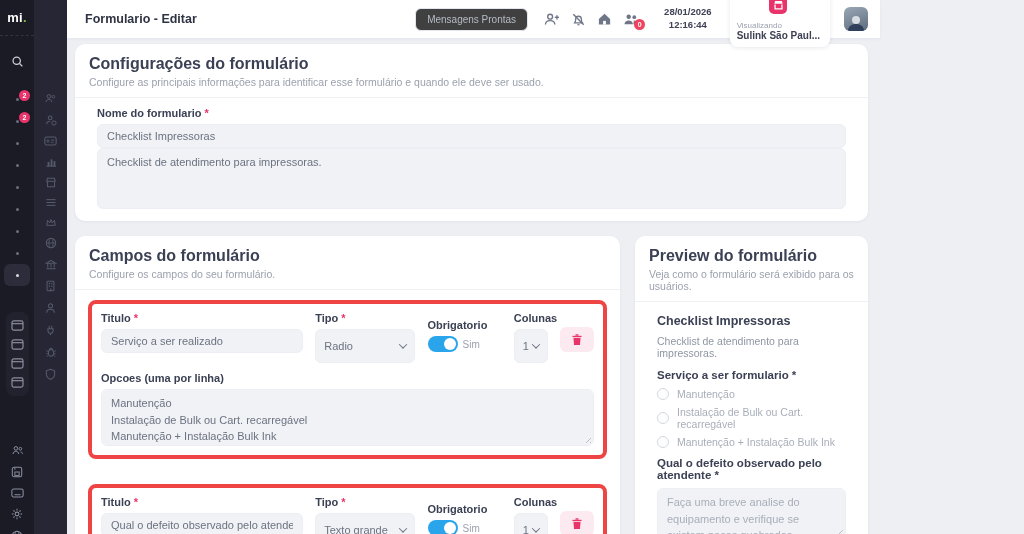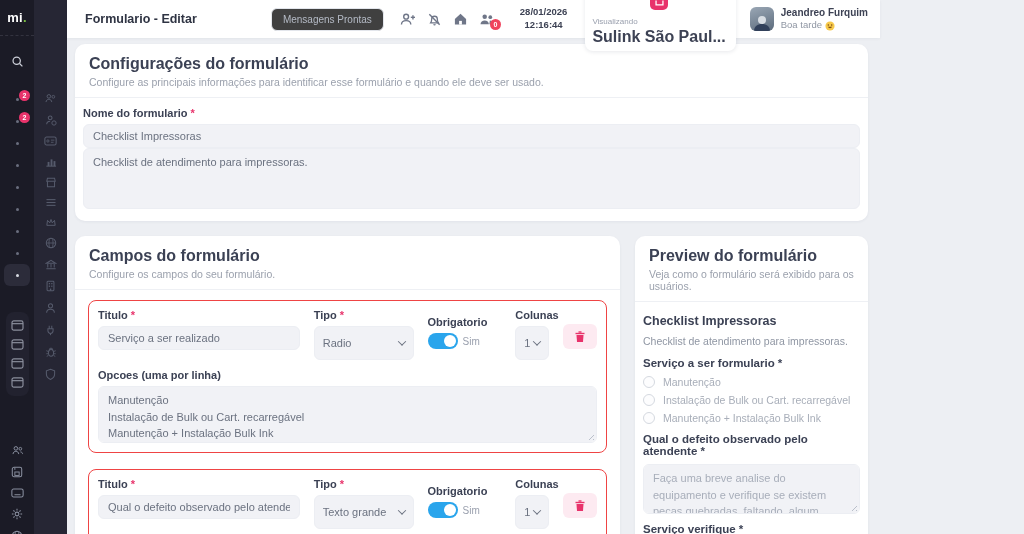--- a/index.html
+++ b/index.html
@@ -28,44 +28,44 @@
   header.topbar { height:38px; background:#fff; box-shadow:0 1px 3px rgba(20,30,60,.05); display:flex; align-items:center; padding:0 12px 0 18px; gap:10px; position:relative; z-index:2; }
   .page-title { font-size:12.5px; font-weight:bold; color:#2f3443; flex:1; }
   .msg-btn { border:1px solid #e3e6ec; background:#404040; color:#b4bac5; font-size:10px; border-radius:6px; padding:5px 11px; white-space:nowrap; }
   .tb-icons { display:flex; align-items:center; gap:11px; margin:0 6px; }
   .tb-ic { position:relative; display:flex; align-items:center; }
   .tb-badge { position:absolute; right:-5px; bottom:-4px; min-width:11px; height:11px; border-radius:6px; background:#f0435d; color:#fff; font-size:7px; font-weight:bold; display:flex; align-items:center; justify-content:center; padding:0 2px; }
   .datetime { text-align:center; font-size:9.5px; font-weight:bold; color:#3d4254; line-height:1.35; margin:0 8px; white-space:nowrap; }
   .view-pill { background:#fff; border-radius:8px; box-shadow:0 1px 4px rgba(20,30,60,.10); display:flex; align-items:center; gap:7px; padding:5px 10px 5px 7px;flex-direction:column; }
   .store-chip { width:18px; height:18px; border-radius:5px; background:#e8336b; display:flex; align-items:center; justify-content:center; }
   .view-lbl { font-size:8px; color:#9aa0ae; line-height:1.2; }
-  .view-val { font-size:16px; font-weight:bold; color:#3d4254; line-height:1.2; white-space:nowrap; }
+  .view-val { font-size:10px; font-weight:bold; color:#3d4254; line-height:1.2; white-space:nowrap; }
   .userbox { display:flex; align-items:center; gap:7px; margin-left:4px; }
   .avatar { width:24px; height:24px; border-radius:6px; background:linear-gradient(160deg,#9aa7b5,#5c6b7c); display:flex; align-items:flex-end; justify-content:center; overflow:hidden; }
   .user-name { font-size:10px; font-weight:bold; color:#3d4254; line-height:1.3; white-space:nowrap; }
   .user-greet { font-size:9.5px; color:#8f96a3; line-height:1.3; display:flex; align-items:center; gap:3px; }
 
   main { flex:1; padding:6px 12px 0 8px; }
   .card { background:#fff; border-radius:10px; box-shadow:0 1px 3px rgba(40,50,80,.06); }
   .card-head { padding:11px 14px 9px; border-bottom:1px solid #eef0f4; }
   .card-title { font-size:16px; font-weight:bold; color:#3b4154; }
   .card-sub { font-size:10.5px; color:#9ba1ad; margin-top:3px; }
-  .card-body { padding:9px 8px 12px; }
+  .card-body { padding:9px 22px 12px; }
   label.f-label { display:block; font-size:11px; font-weight:bold; color:#3b4154; margin:6px 0 5px; }
   .req { color:#e8336b; }
   .inp { width:100%; background:#f1f2f6; border:1px solid #eceef3; border-radius:6px; font-size:11px; color:#6b7280; padding:5px 9px; font-family:inherit; outline:none; }
   textarea.inp { resize:none; line-height:1.5; display:block; }
   .ta-wrap { position:relative; }
   .rz { position:absolute; right:3px; bottom:3px; width:7px; height:7px; clip-path:polygon(100% 0,100% 100%,0 100%); background:repeating-linear-gradient(135deg,#b9bfca 0 1px,transparent 1px 3px); }
 
   .row2 { display:flex; gap:15px; margin-top:15px; align-items:flex-start; }
   .fields-card { width:545px; flex-shrink:0; min-height:300px; }
   .preview-card { flex:1; min-height:300px; }
 
-  .mini-card { border:1px solid #ef4444; border-radius:8px; padding:8px 9px 9px; margin:0 13px 16px; }
+  .mini-card { border:4px solid #ef4444; border-radius:8px; padding:8px 9px 9px; margin:0 13px 25px; }
   .mini-card.first { margin-top:10px; }
   .fr { display:flex; justify-content:space-between; align-items:flex-start; }
   .fc label.f-label { margin:0 0 5px; }
   .fc-titulo { width:202px; }
   .fc-tipo { width:100px; }
   .fc-obr { width:74px; padding-top:7px; }
   .fc-col { width:34px; }
   .fc-trash { padding-top:15px; }
   .selbox { background:#f1f2f6; border:1px solid #eceef3; border-radius:6px; font-size:11px; color:#6b7280; padding:10px 8px; display:flex; align-items:center; justify-content:space-between; gap:4px; }
   .chev { width:6px; height:6px; border-right:1.5px solid #6b7280; border-bottom:1.5px solid #6b7280; transform:rotate(45deg) translate(-1px,-1px); flex-shrink:0; }
@@ -373,32 +373,20 @@
           <div class="view-val">Sulink São Paul...</div>
         </span>
       </div>
       <div class="userbox">
         <span class="avatar">
             <svg width="20" height="16" viewBox="0 0 20 16">
               <circle cx="10" cy="5" r="4" fill="#d8dde3"></circle>
               <path d="M2 16c0-4.5 3.6-7 8-7s8 2.5 8 7Z" fill="#31405a"></path>
             </svg>
           </span>
-        <span>
-          <div class="user-name">Jeandreo Furquim</div>
-          <div class="user-greet">
-              <span>Boa tarde</span>
-              <svg width="10" height="10" viewBox="0 0 12 12">
-                <circle cx="6" cy="6" r="5.5" fill="#f7c94b"></circle>
-                <circle cx="4" cy="4.7" r=".9" fill="#7a4b12"></circle>
-                <circle cx="8" cy="4.7" r=".9" fill="#7a4b12"></circle>
-                <path d="M3.4 7a2.8 2.8 0 0 0 5.2 0Z" fill="#7a4b12"></path>
-              </svg>
-            </div>
-        </span>
       </div>
     </header>
 
     <main>
 
       <section class="card">
         <div class="card-head">
           <div class="card-title">Configurações do formulário</div>
           <div class="card-sub">Configure as principais informações para identificar esse formulário e quando ele deve ser usado.</div>
         </div>

